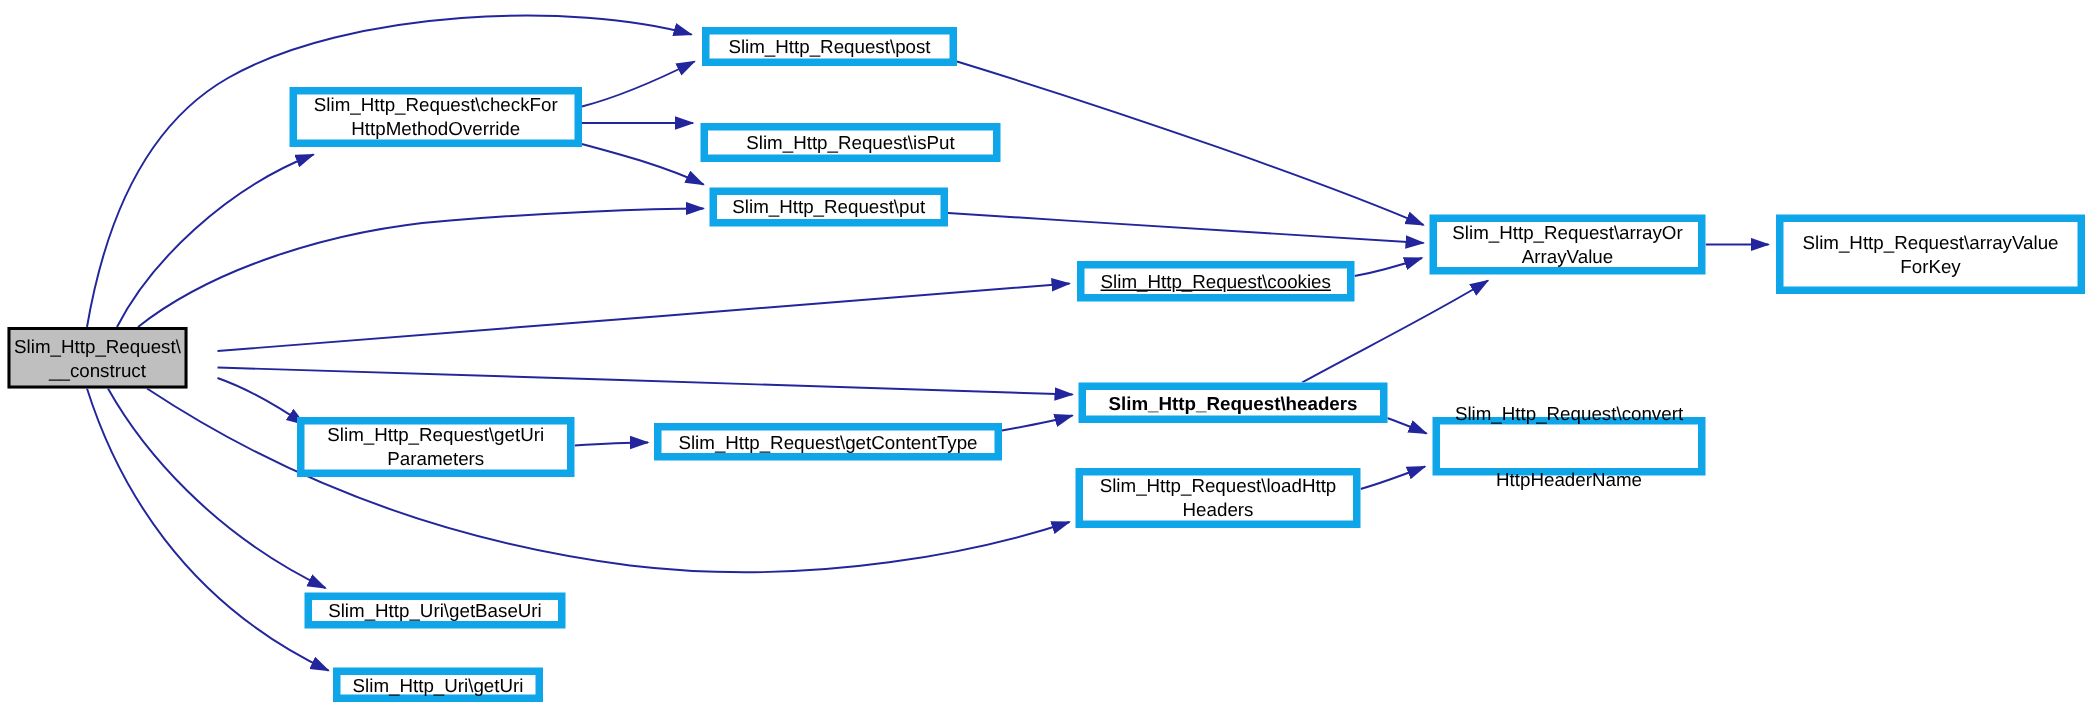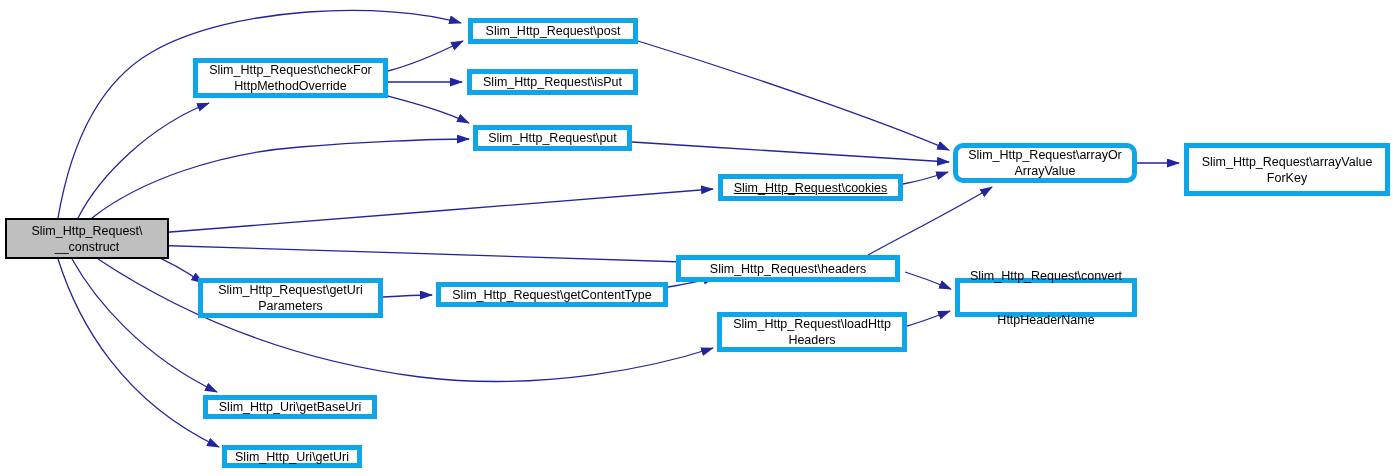--- a/index.html
+++ b/index.html
@@ -76,59 +76,59 @@
       <path d="M638,41 C752,76 884,122 949,150" class="edge" stroke="#22259b" marker-end="url(#arrowhead)"></path>
       <path d="M632,142 C742,149 864,157 949,162" class="edge" stroke="#22259b" marker-end="url(#arrowhead)"></path>
       <path d="M903,184 C920,181 933,177 948,172" class="edge" stroke="#22259b" marker-end="url(#arrowhead)"></path>
       <path d="M868,255 C910,232 958,208 992,187" class="edge" stroke="#22259b" marker-end="url(#arrowhead)"></path>
       <path d="M905,272 C921,277 937,283 951,289" class="edge" stroke="#22259b" marker-end="url(#arrowhead)"></path>
       <path d="M383,297 C398,296 415,295 432,295" class="edge" stroke="#22259b" marker-end="url(#arrowhead)"></path>
       <path d="M668,287 C685,284 701,281 715,277" class="edge" stroke="#22259b" marker-end="url(#arrowhead)"></path>
       <path d="M907,326 C921,322 937,316 950,311" class="edge" stroke="#22259b" marker-end="url(#arrowhead)"></path>
       <path d="M1137,163 C1150,163 1164,163 1179,163" class="edge" stroke="#22259b" marker-end="url(#arrowhead)"></path>
     </svg>
-<div class="node focal" style="left: 5px; top: 218px; width: 164px; height: 41px; text-align: right;">
+<div class="node focal" style="left: 5px; top: 218px; width: 120px; height: 41px; text-align: right;">
       <div class="nline">Slim_Http_Request\</div>
       <div class="nline">__construct</div>
     </div>
     <div class="node" style="left: 193px; top: 58px; width: 195px; height: 40px;">
       <div class="nline">Slim_Http_Request\checkFor</div>
       <div class="nline">HttpMethodOverride</div>
     </div>
     <div class="node" style="left: 468px; top: 18px; width: 170px; height: 26px;">
       <div class="nline">Slim_Http_Request\post</div>
     </div>
-    <div class="node" style="left: 467px; top: 69px; width: 171px; height: 26px;">
+    <div class="node" style="left: 467px; top: 82px; width: 200px; height: 26px;">
       <div class="nline">Slim_Http_Request\isPut</div>
     </div>
     <div class="node" style="left: 473px; top: 125px; width: 159px; height: 26px;">
       <div class="nline">Slim_Http_Request\put</div>
     </div>
     <div class="node" style="left: 718px; top: 174px; width: 185px; height: 27px; text-decoration: underline;">
       <div class="nline">Slim_Http_Request\cookies</div>
     </div>
-    <div class="node" style="left: 676px; top: 255px; width: 224px; height: 27px;">
+    <div class="node" style="left: 719px; top: 255px; width: 206px; height: 27px; font-weight: bold;">
       <div class="nline">Slim_Http_Request\headers</div>
     </div>
     <div class="node" style="left: 198px; top: 278px; width: 185px; height: 40px;">
       <div class="nline">Slim_Http_Request\getUri</div>
       <div class="nline">Parameters</div>
     </div>
     <div class="node" style="left: 436px; top: 282px; width: 232px; height: 25px;">
       <div class="nline">Slim_Http_Request\getContentType</div>
     </div>
     <div class="node" style="left: 717px; top: 312px; width: 190px; height: 40px;">
       <div class="nline">Slim_Http_Request\loadHttp</div>
       <div class="nline">Headers</div>
     </div>
     <div class="node" style="left: 955px; top: 278px; width: 182px; height: 39px; gap: 28px;">
       <div class="nline">Slim_Http_Request\convert</div>
       <div class="nline">HttpHeaderName</div>
     </div>
-    <div class="node" style="left: 953px; top: 143px; width: 184px; height: 40px; border-radius: 10px;">
+    <div class="node" style="left: 953px; top: 143px; width: 184px; height: 40px;">
       <div class="nline">Slim_Http_Request\arrayOr</div>
       <div class="nline">ArrayValue</div>
     </div>
     <div class="node" style="left: 1184px; top: 143px; width: 206px; height: 53px;">
       <div class="nline">Slim_Http_Request\arrayValue</div>
       <div class="nline">ForKey</div>
     </div>
     <div class="node" style="left: 222px; top: 445px; width: 140px; height: 23px;">
       <div class="nline">Slim_Http_Uri\getUri</div>
     </div>

